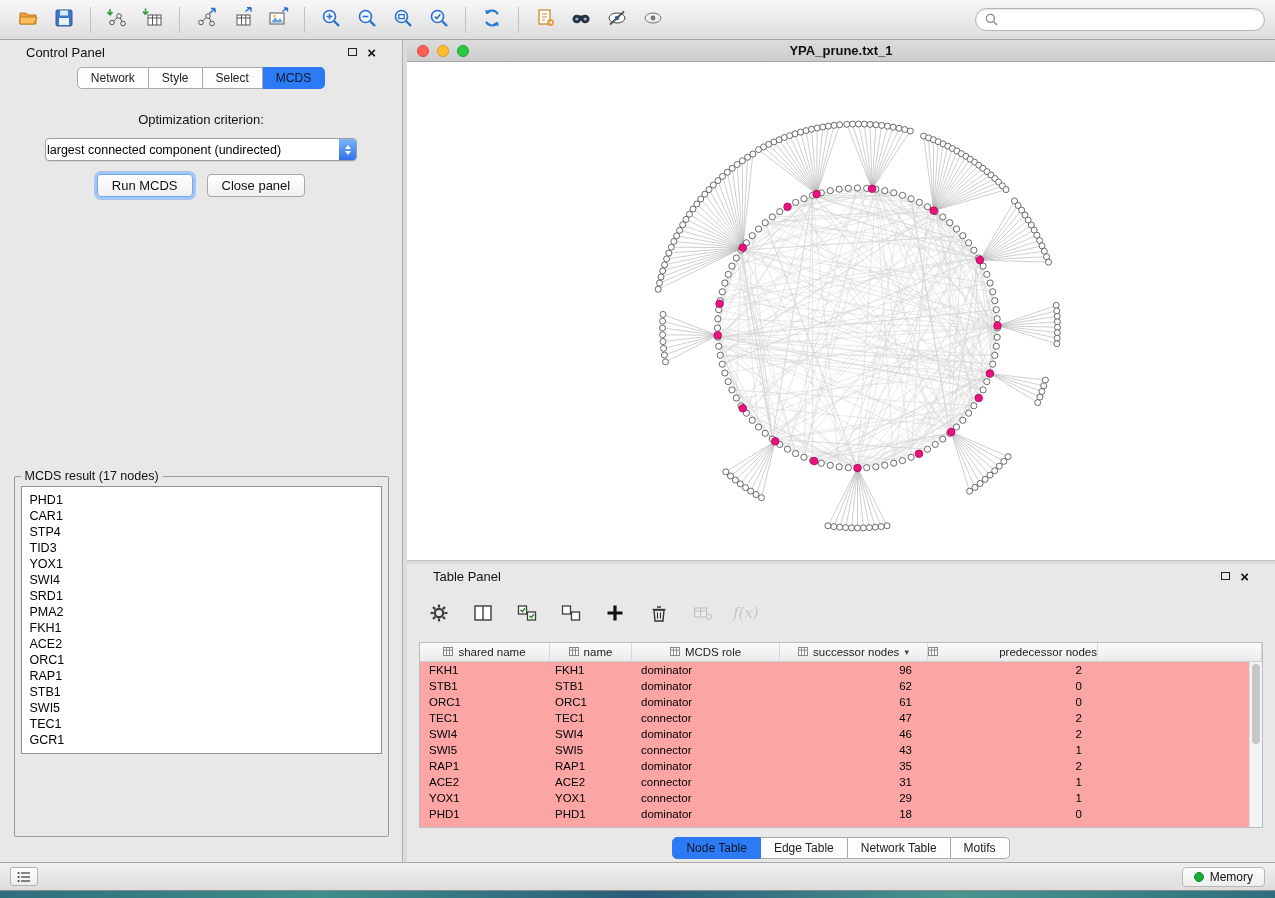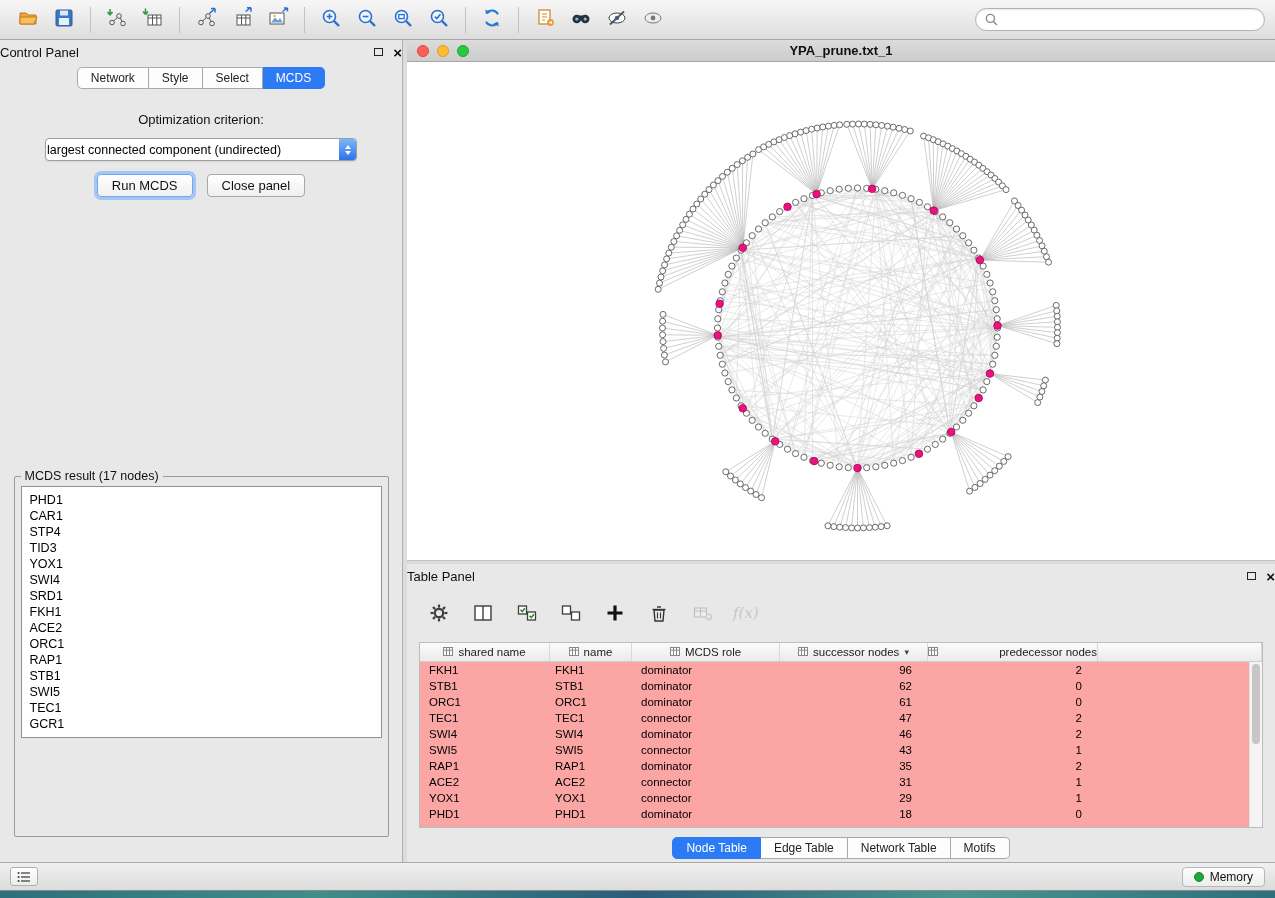--- a/index.html
+++ b/index.html
@@ -20,32 +20,32 @@
     border:1px solid #b2b2b2; border-radius:12px; display:flex; align-items:center;
     padding:0 9px; gap:6px; box-shadow:inset 0 1px 2px rgba(0,0,0,.10); }
   .search-wrap input { border:none; outline:none; flex:1; font-size:12px; background:transparent; }
 
   
   .main { flex:1; display:flex; min-height:0; }
 
   
   .control-panel { width:403px; flex:none; background:#e8e8e8; border-right:1px solid #b0b0b0;
     display:flex; flex-direction:column; }
-  .panel-header { height:24px; flex:none; display:flex; align-items:center; padding:0 0;
+  .panel-header { height:24px; flex:none; display:flex; align-items:center; padding:0 26px;
     font-size:13px; color:#111; gap:10px; }
   .panel-header .spacer { flex:1; }
   .float-box { width:9px; height:8px; border:1.5px solid #222; display:inline-block; }
   .close-x { font-size:15px; font-weight:bold; color:#111; line-height:1; }
 
   .tabs-row { display:flex; justify-content:center; padding:3px 0 7px; flex:none; }
   .seg { font-size:12px; padding:3px 13px; background:#fdfdfd; border:1px solid #a9a9a9;
     border-left:none; color:#222; cursor:default; }
   .seg:first-child { border-left:1px solid #a9a9a9; border-radius:5px 0 0 5px; }
   .seg:last-child { border-radius:0 5px 5px 0; }
-  .seg.selected { background:#2d7bf4; border-color:#2d7bf4; color:#ffffff; }
+  .seg.selected { background:#2d7bf4; border-color:#2d7bf4; color:#0f172a; }
 
   .cp-content { flex:1; display:flex; flex-direction:column; align-items:center;
     padding-top:16px; min-height:0; }
   .opt-label { font-size:13px; color:#111; margin-bottom:11px; }
   .dropdown { width:312px; height:23px; background:#fff; border:1px solid #9f9f9f;
     border-radius:4px; display:flex; align-items:center; font-size:12.5px; padding-left:1px;
     position:relative; box-shadow:0 1px 1px rgba(0,0,0,.08); }
   .dropdown .stepper { position:absolute; right:0; top:0; bottom:0; width:17px;
     background:linear-gradient(#7ab6fb,#2f72ea); border-radius:0 3px 3px 0;
     display:flex; flex-direction:column; align-items:center; justify-content:center; gap:2px; }
@@ -296,20 +296,21 @@
         <fieldset class="mcds">
           <legend>MCDS result (17 nodes)</legend>
           <div class="result-list" id="mcds-list">
               <div>PHD1</div>
               <div>CAR1</div>
               <div>STP4</div>
               <div>TID3</div>
               <div>YOX1</div>
               <div>SWI4</div>
               <div>SRD1</div>
+              <div>PMA2</div>
               <div>FKH1</div>
               <div>ACE2</div>
               <div>ORC1</div>
               <div>RAP1</div>
               <div>STB1</div>
               <div>SWI5</div>
               <div>TEC1</div>
               <div>GCR1</div>
             </div>
         </fieldset>

